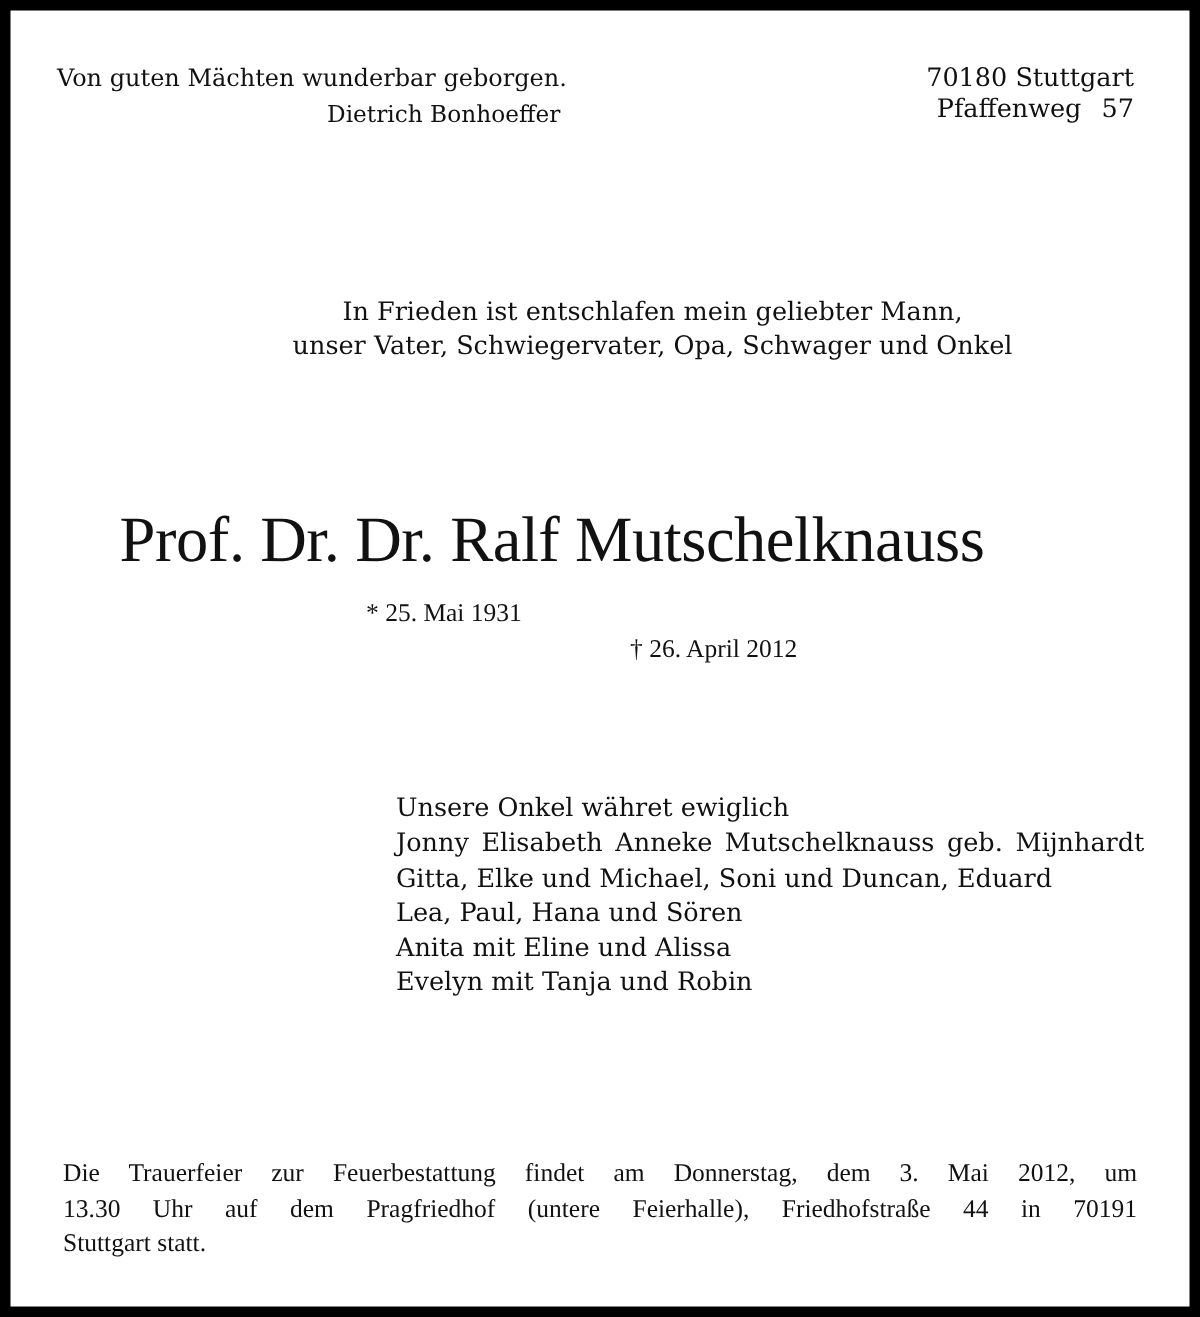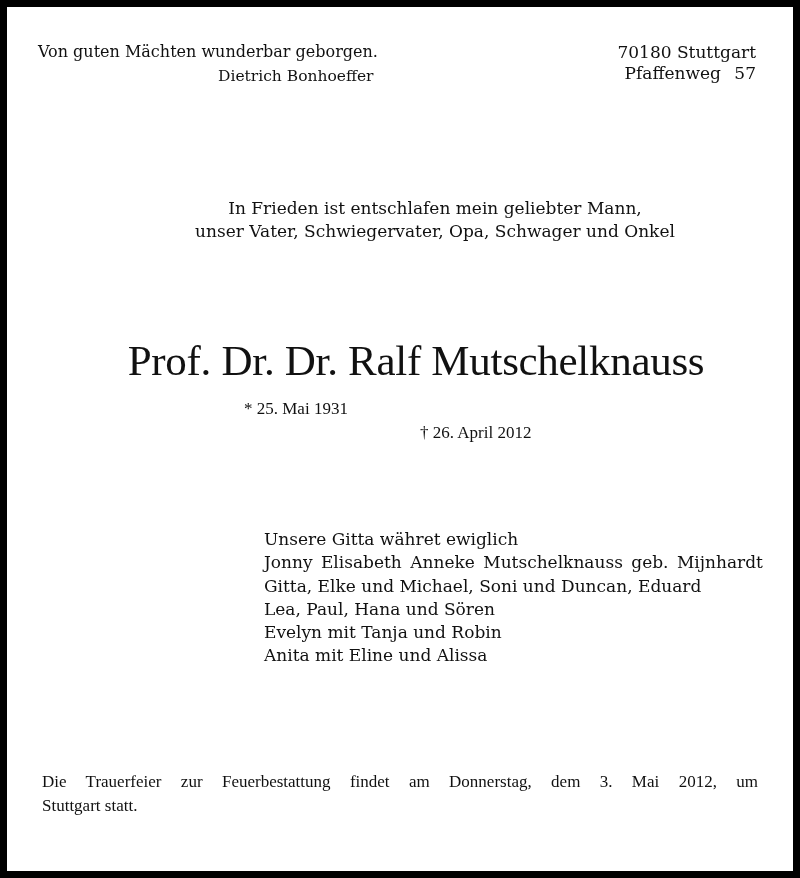--- a/index.html
+++ b/index.html
@@ -16,21 +16,21 @@
   .abs { position: absolute; white-space: nowrap; }
 
   .motto { left: 38px; top: 42px; font-size: 16px; }
   .motto-author { left: 218px; top: 67px; font-size: 15.5px; }
 
   .addr1 { right: 44px; top: 42px; font-size: 17px; text-align: center; }
   .addr2 { right: 44px; top: 63px; font-size: 17px; text-align: right; word-spacing: 8px; }
 
   .intro { left: 0; width: 800px; top: 197px; font-size: 17px; text-align: center; line-height: 23px; white-space: normal; padding-left: 35px; }
 
-  .name { left: 0; width: 736px; top: 336px; font-size: 43px; text-align: center; letter-spacing: -0.3px; padding-left: 48px; }
+  .name { left: 0; width: 736px; top: 336px; font-size: 43px; text-align: center; letter-spacing: -0.3px; }
 
   .born { left: 244px; top: 399px; font-size: 17px; }
   .died { left: 420px; top: 399px; font-size: 17px; margin-top: 24px; }
 
   .family { left: 264px; top: 528px; font-size: 17px; line-height: 23.3px; }
   .family div { white-space: nowrap; }
   .family .spaced { word-spacing: 3px; }
 
   .funeral { left: 42px; top: 770px; width: 716px; font-size: 17px; line-height: 23.5px; white-space: normal; text-align: justify; }
   .funeral .line { display: block; text-align: justify; text-align-last: justify; }
@@ -51,24 +51,25 @@
 <div class="abs serif intro">
   <div>In Frieden ist entschlafen mein geliebter Mann,</div>
   <div>unser Vater, Schwiegervater, Opa, Schwager und Onkel</div>
 </div>
 
 <div class="abs lib name">Prof. Dr. Dr. Ralf Mutschelknauss</div>
 <div class="abs lib born">* 25. Mai 1931</div>
 <div class="abs lib died">† 26. April 2012</div>
 
 <div class="abs serif family">
-  <div>Unsere Gitta währet ewiglich</div>
+  <div>Unsere Onkel währet ewiglich</div>
   <div class="spaced">Jonny Elisabeth Anneke Mutschelknauss geb. Mijnhardt</div>
   <div>Gitta, Elke und Michael, Soni und Duncan, Eduard</div>
   <div>Lea, Paul, Hana und Sören</div>
+  <div>Anita mit Eline und Alissa</div>
   <div>Evelyn mit Tanja und Robin</div>
-  <div>Anita mit Eline und Alissa</div>
 </div>
 
 <div class="abs lib funeral">
   <span class="line">Die Trauerfeier zur Feuerbestattung findet am Donnerstag, dem 3. Mai 2012, um</span>
+  <span class="line">13.30 Uhr auf dem Pragfriedhof (untere Feierhalle), Friedhofstraße 44 in 70191</span>
   <span class="line last">Stuttgart statt.</span>
 </div>
 
 </body></html>

